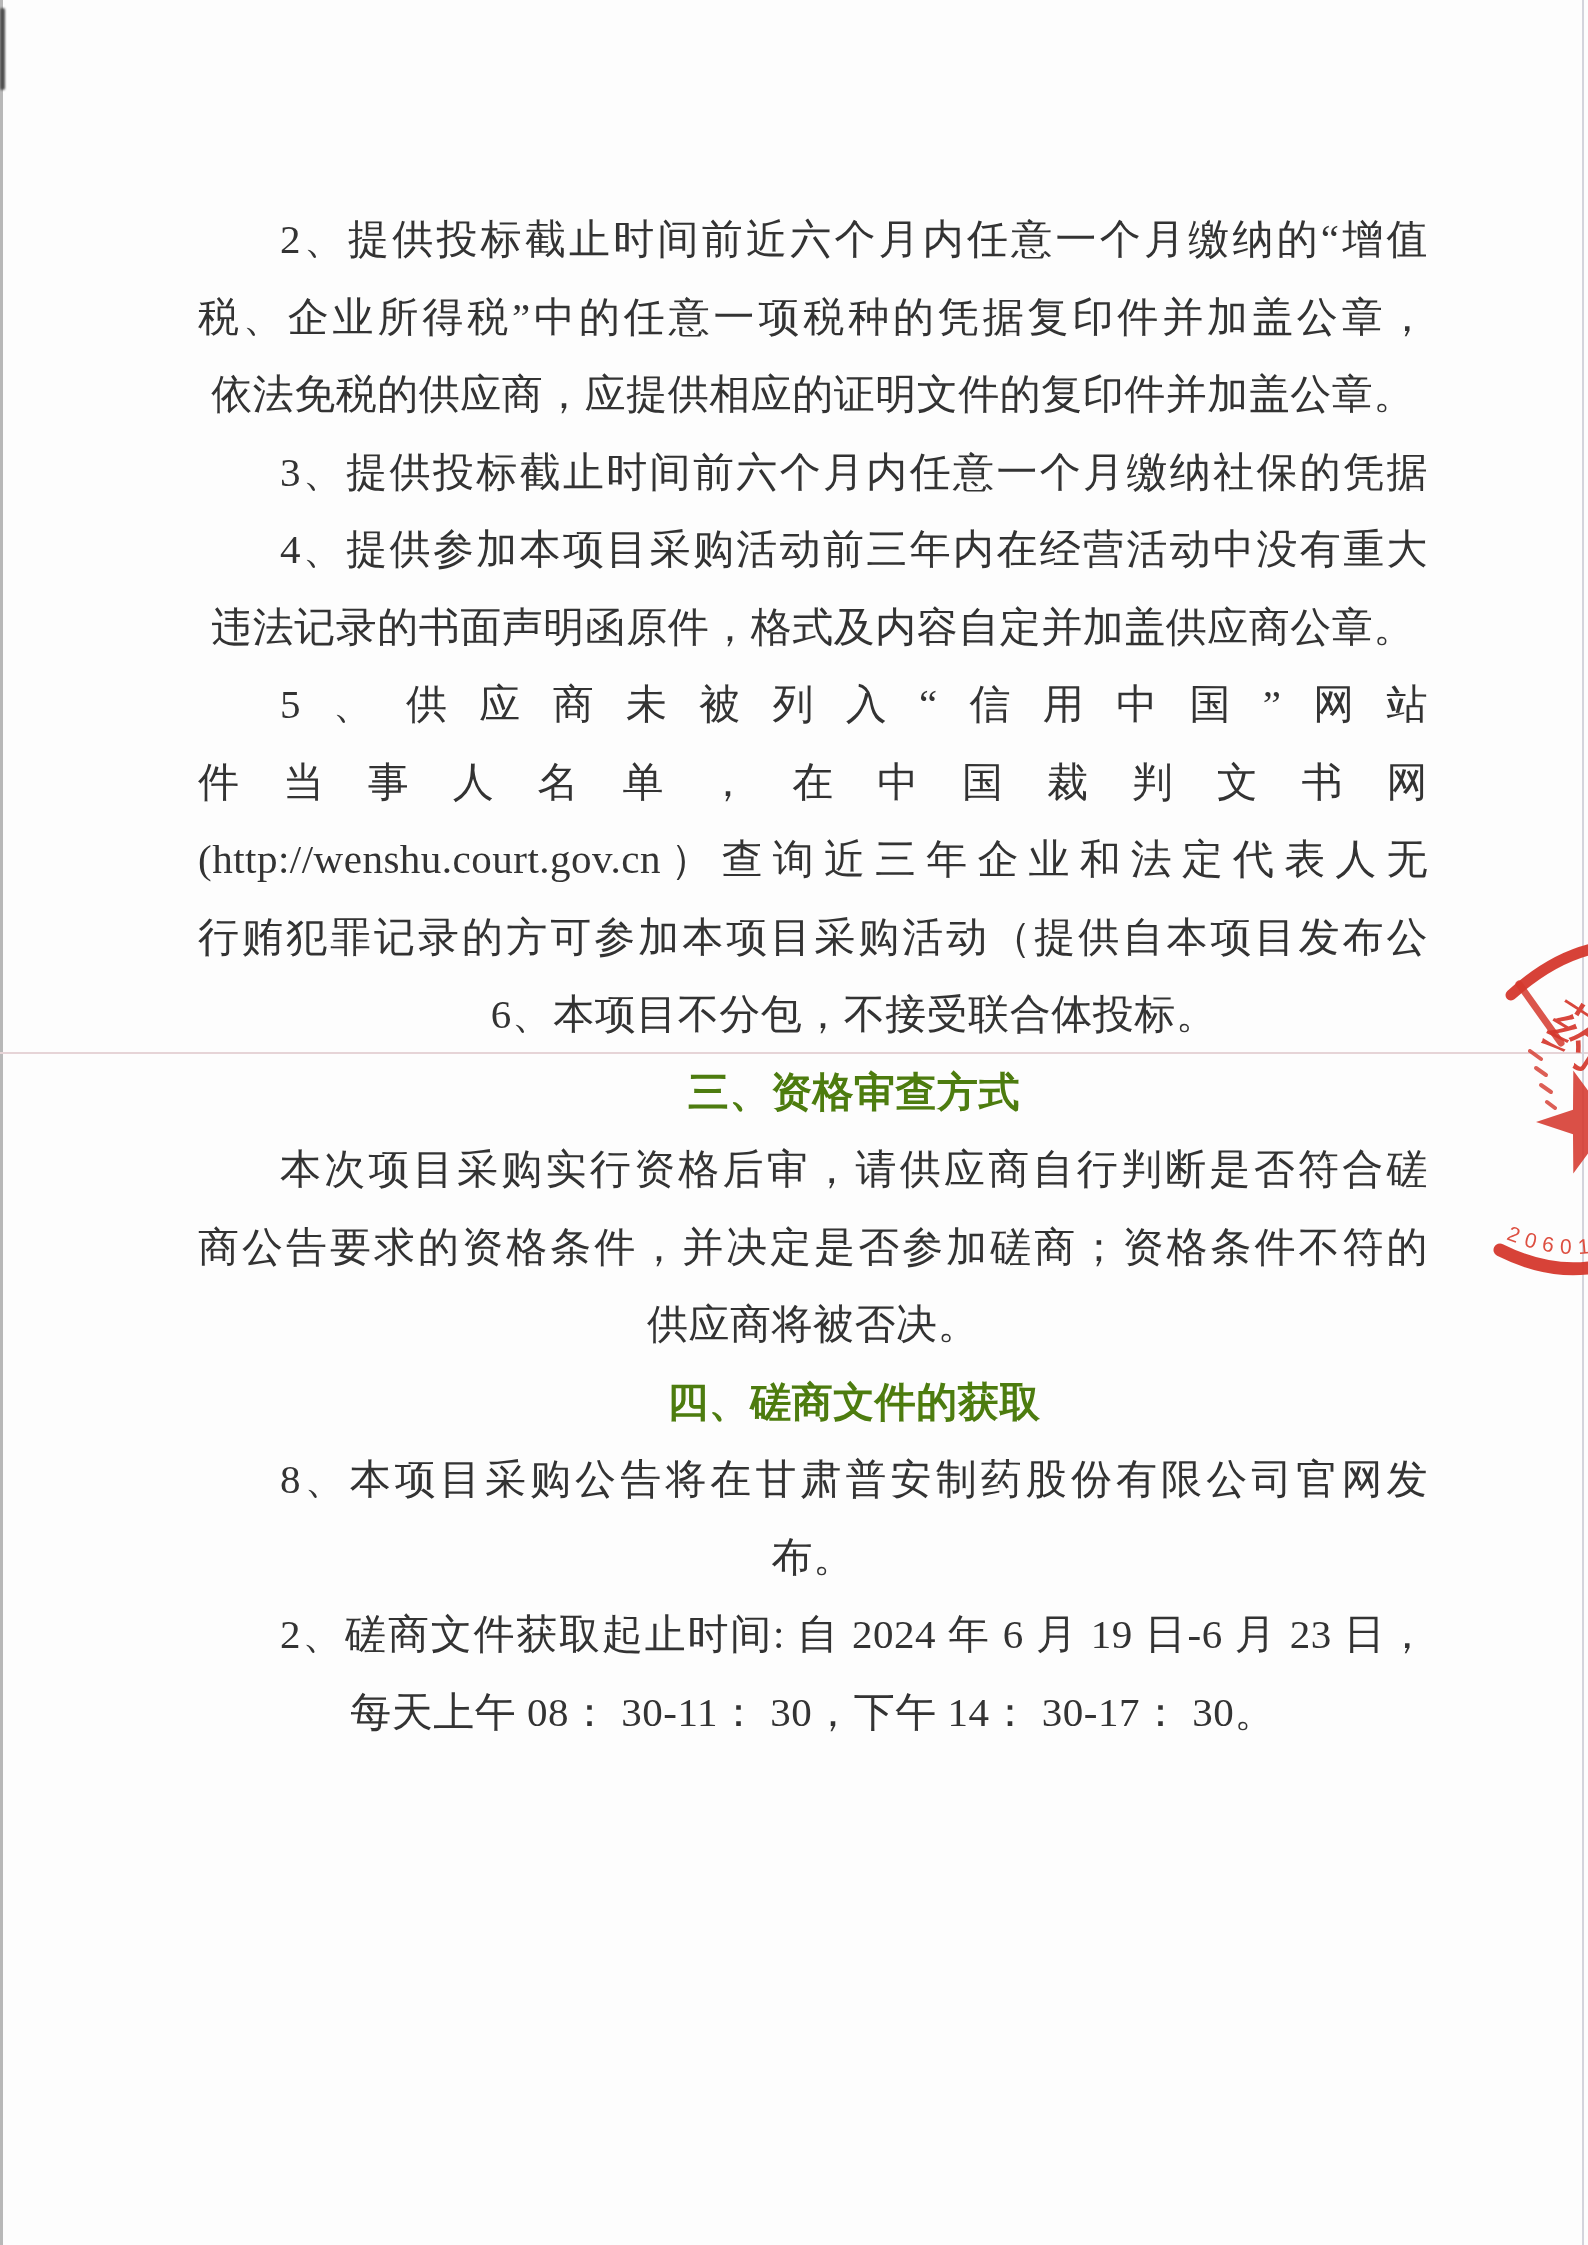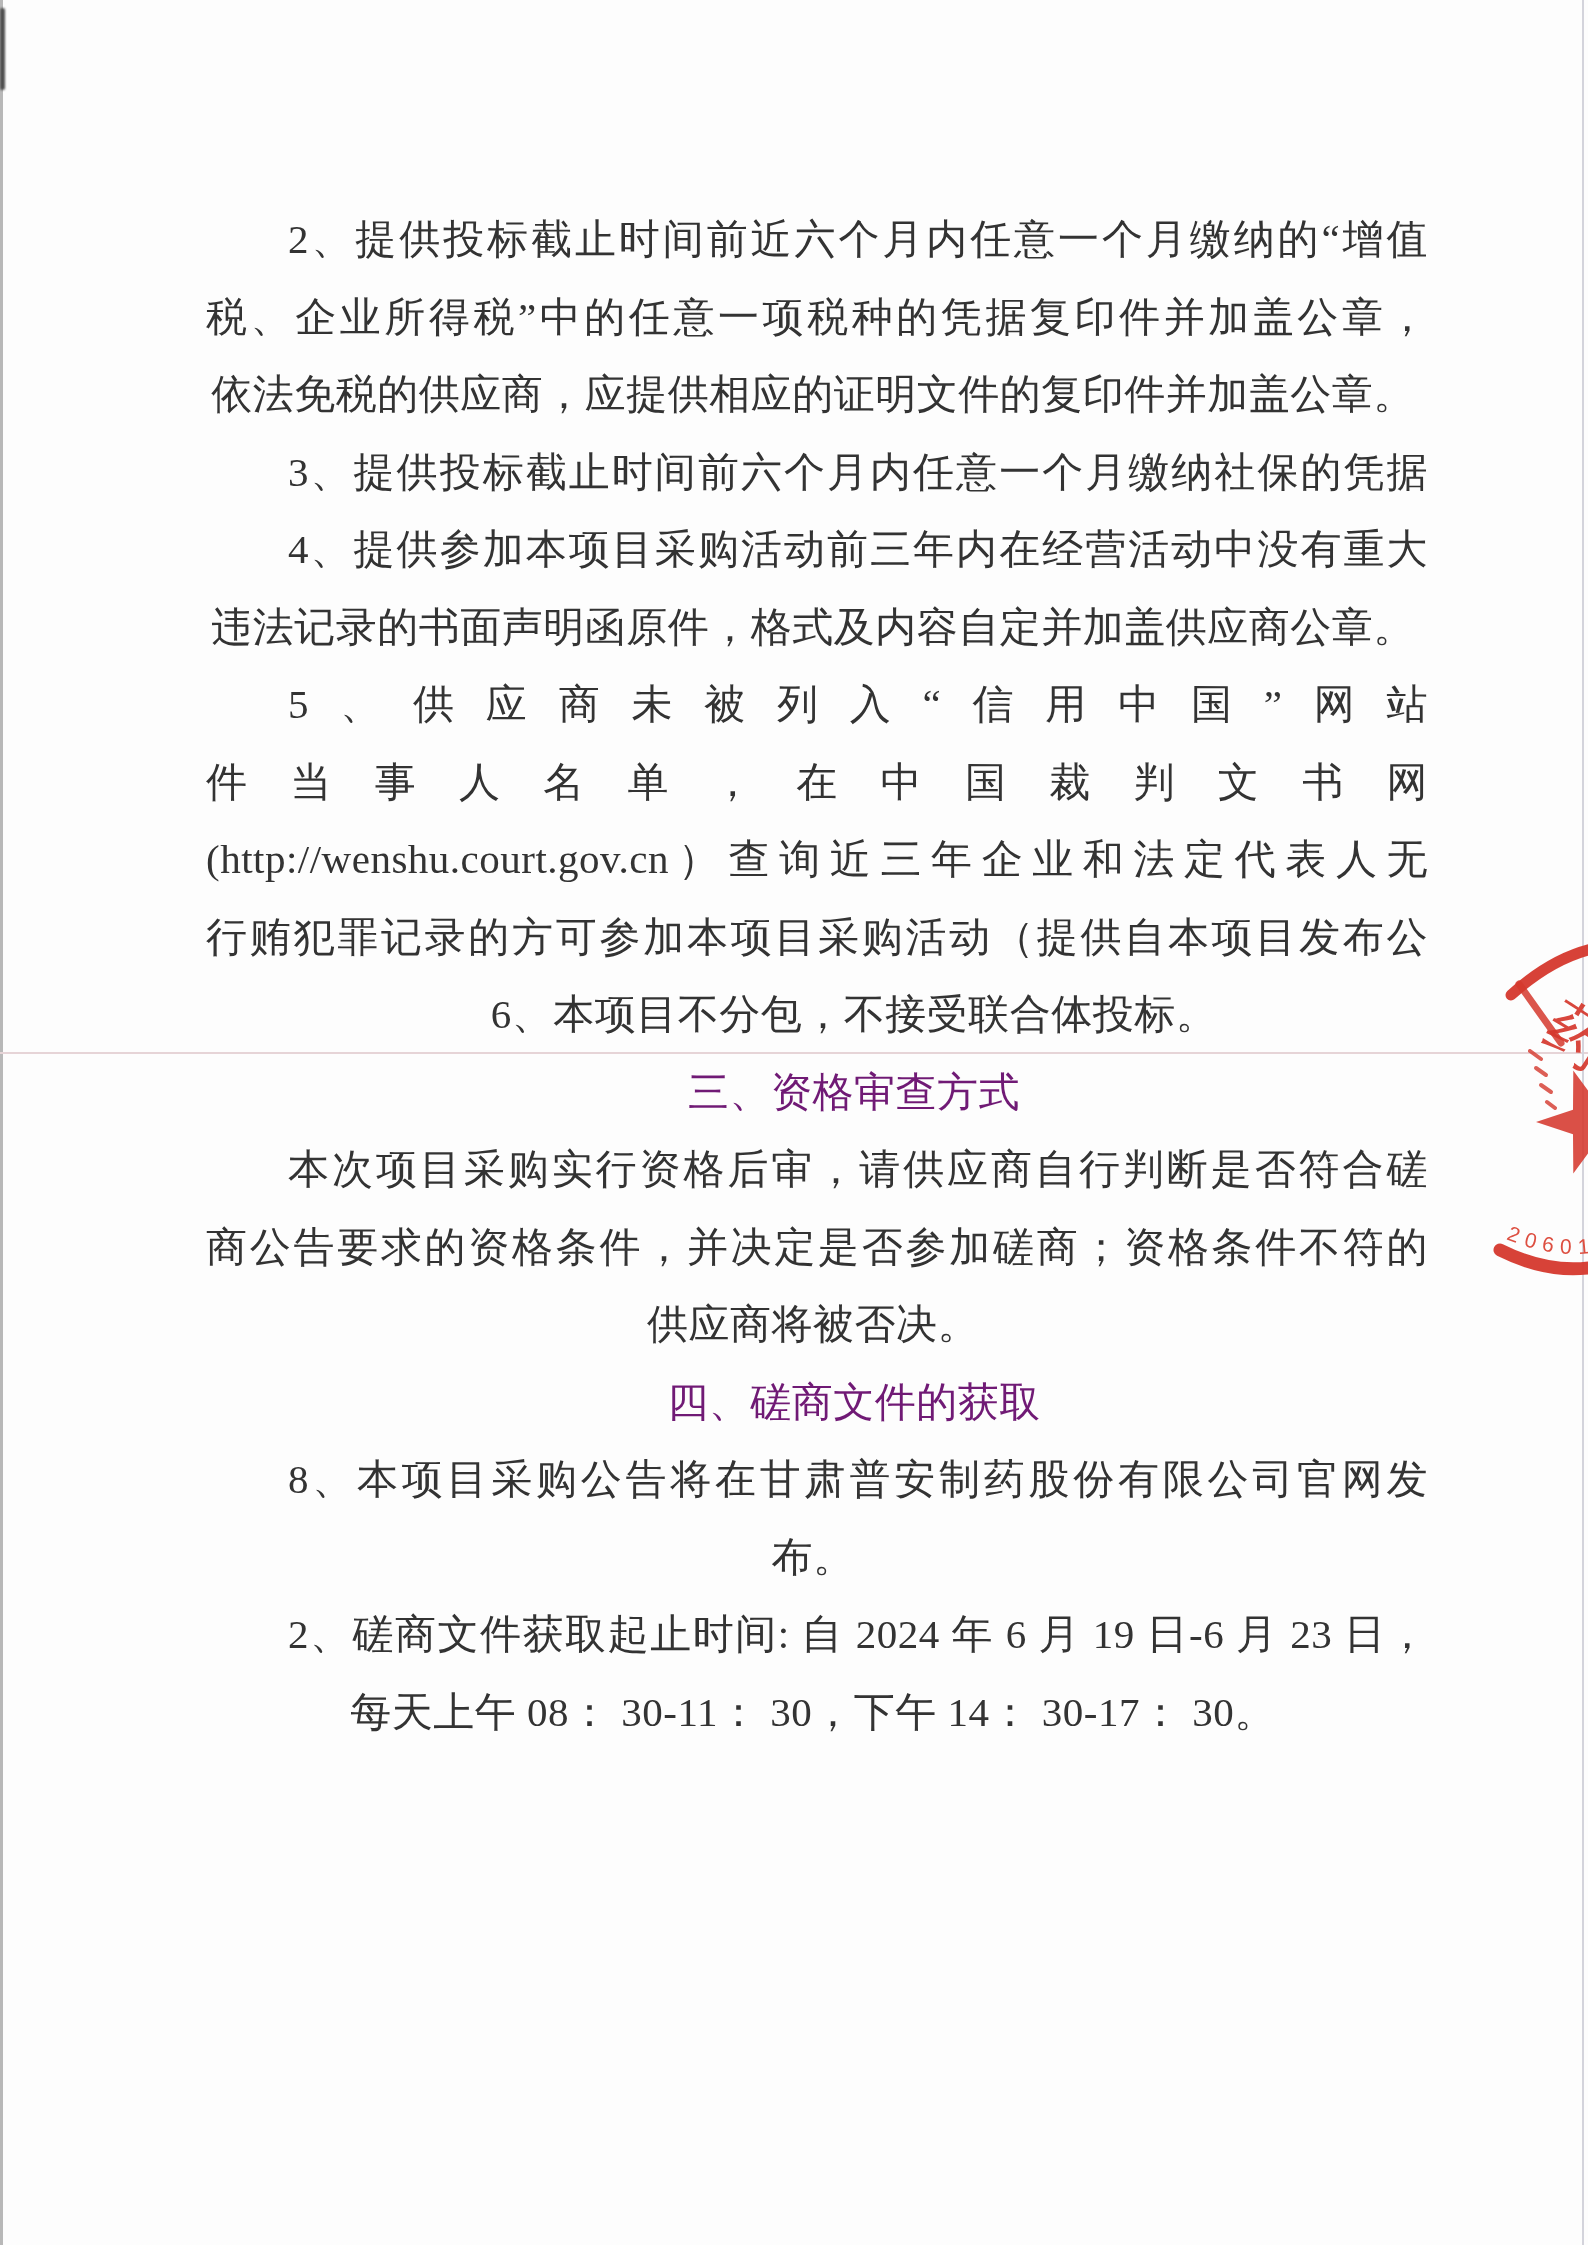--- a/index.html
+++ b/index.html
@@ -21,23 +21,23 @@
   .scan-vline{position:absolute;left:1582px;top:0;width:2px;height:2245px;background:#d4d4dc;}
 
   
   .textblock{
     position:absolute;left:198px;top:201px;width:1230px;
     font-size:41px;line-height:77.5px;color:#333;
     letter-spacing:.5px;
   }
   .line{min-height:77.5px;text-align:center;}
   .indent{padding-left:82px;}
-  .justify{text-align:justify;text-align-last:justify;text-justify:inter-character;margin-left:8px;}
+  .justify{text-align:justify;text-align-last:justify;text-justify:inter-character;}
   .nowrap{white-space:nowrap;}
-  .bold{font-weight:400;color:#701a75;}
+  .bold{font-weight:700;color:#4d7c0f;}
 
   
   .stamp{position:absolute;left:1390px;top:845px;width:198px;height:440px;pointer-events:none;}
   .stamp svg{overflow:hidden;display:block;}
 </style>
 </head>
 <body>
 
 <div class="page">
 

